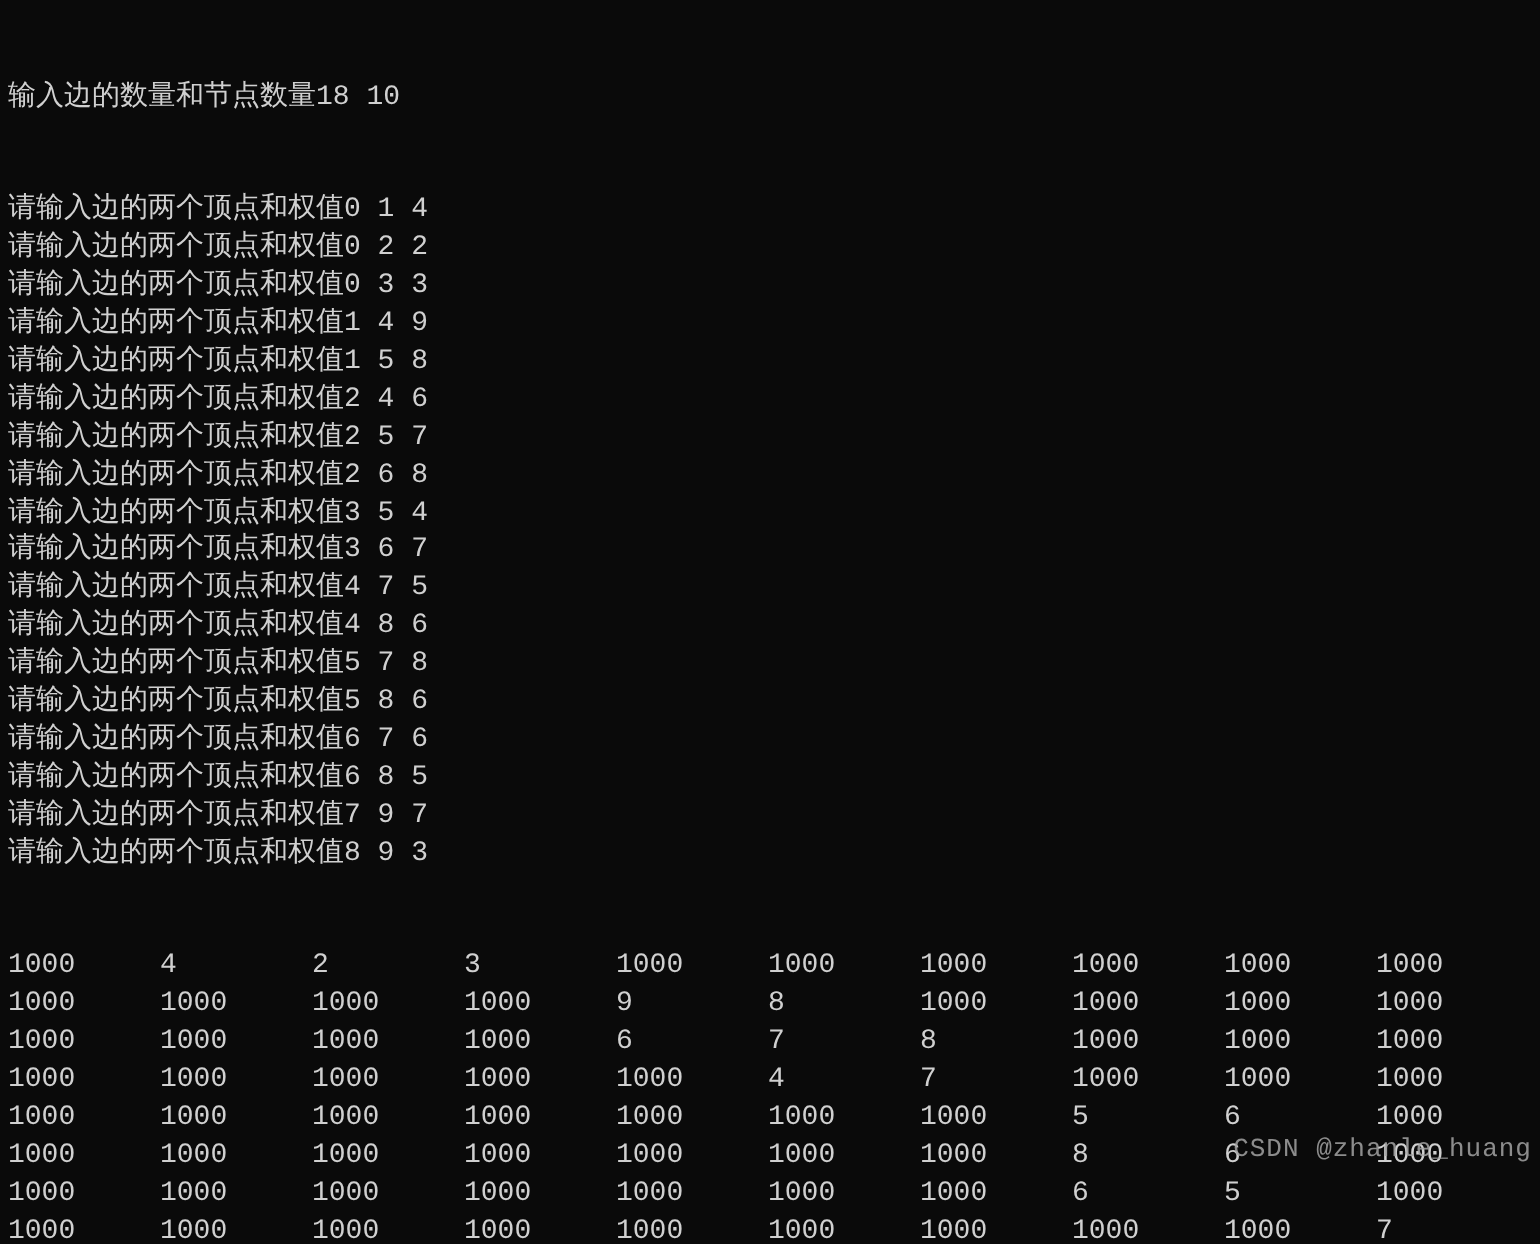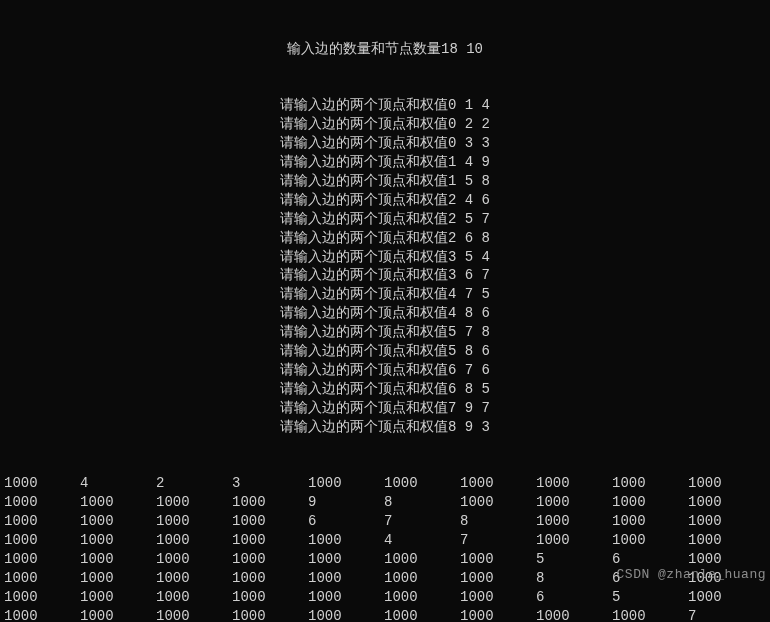--- a/index.html
+++ b/index.html
@@ -14,21 +14,20 @@
     height: 622px;
     overflow: hidden;
     position: relative;
   }
   .terminal {
     padding: 2px 4px;
     white-space: pre;
   }
   .line {
     white-space: pre;
-    text-align: center;
   }
   .matrix-row {
     display: flex;
   }
   .matrix-cell {
     width: 76px;
     flex: 0 0 76px;
   }
   .watermark {
     position: absolute;

